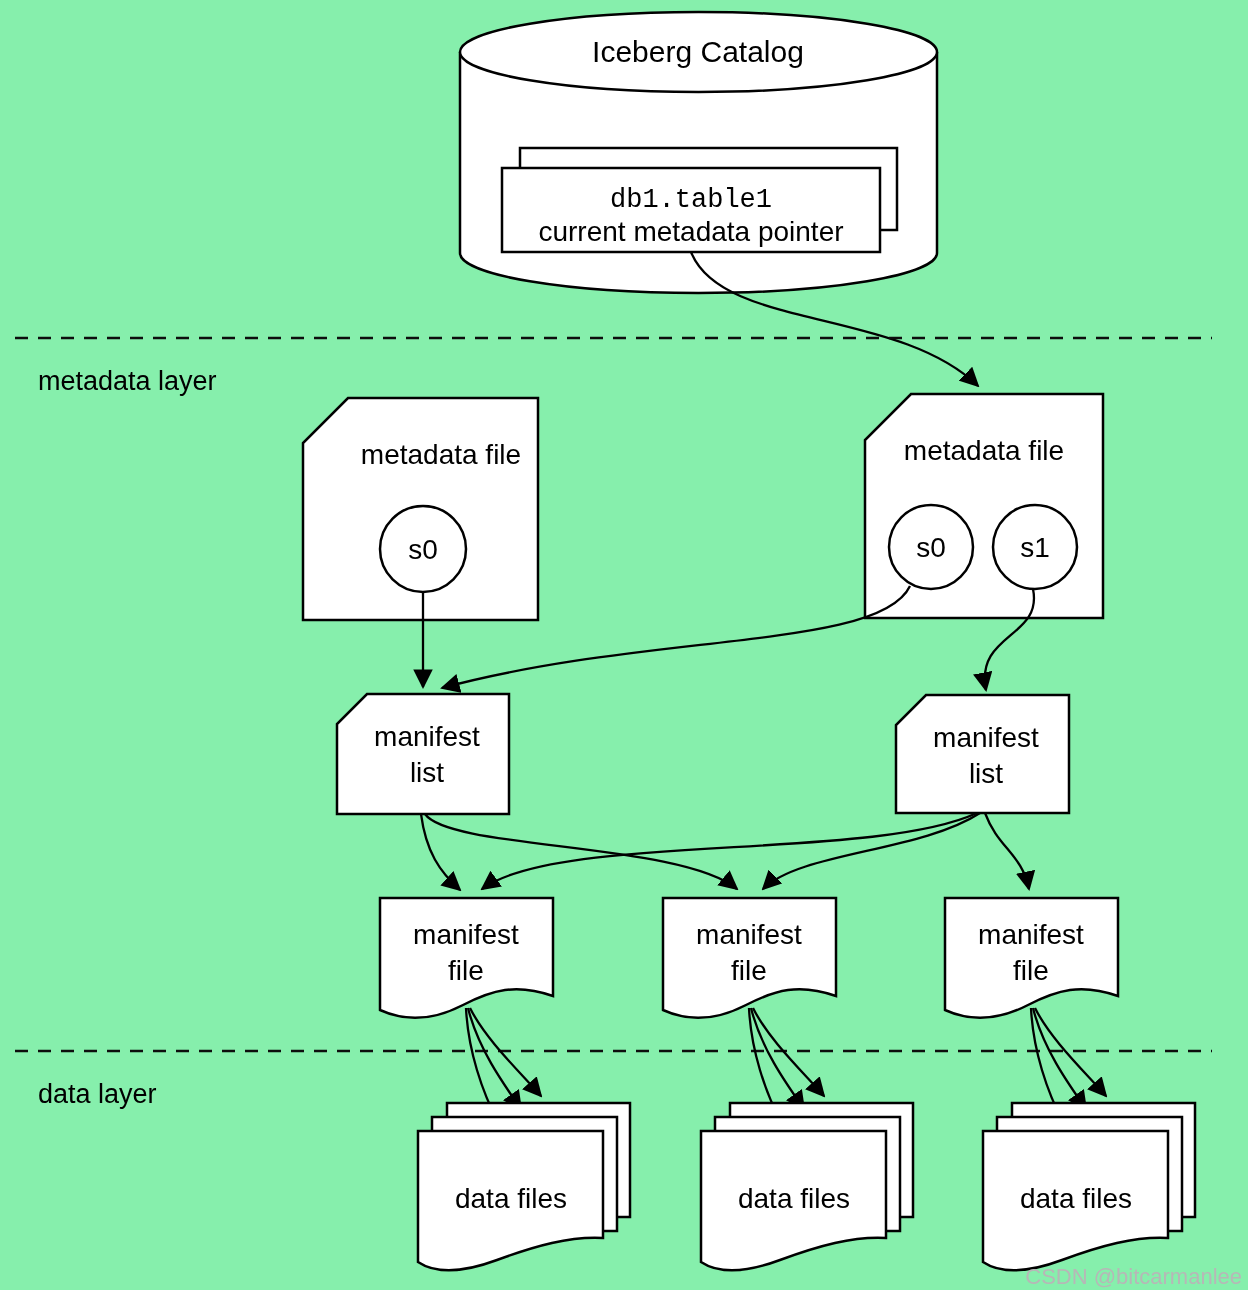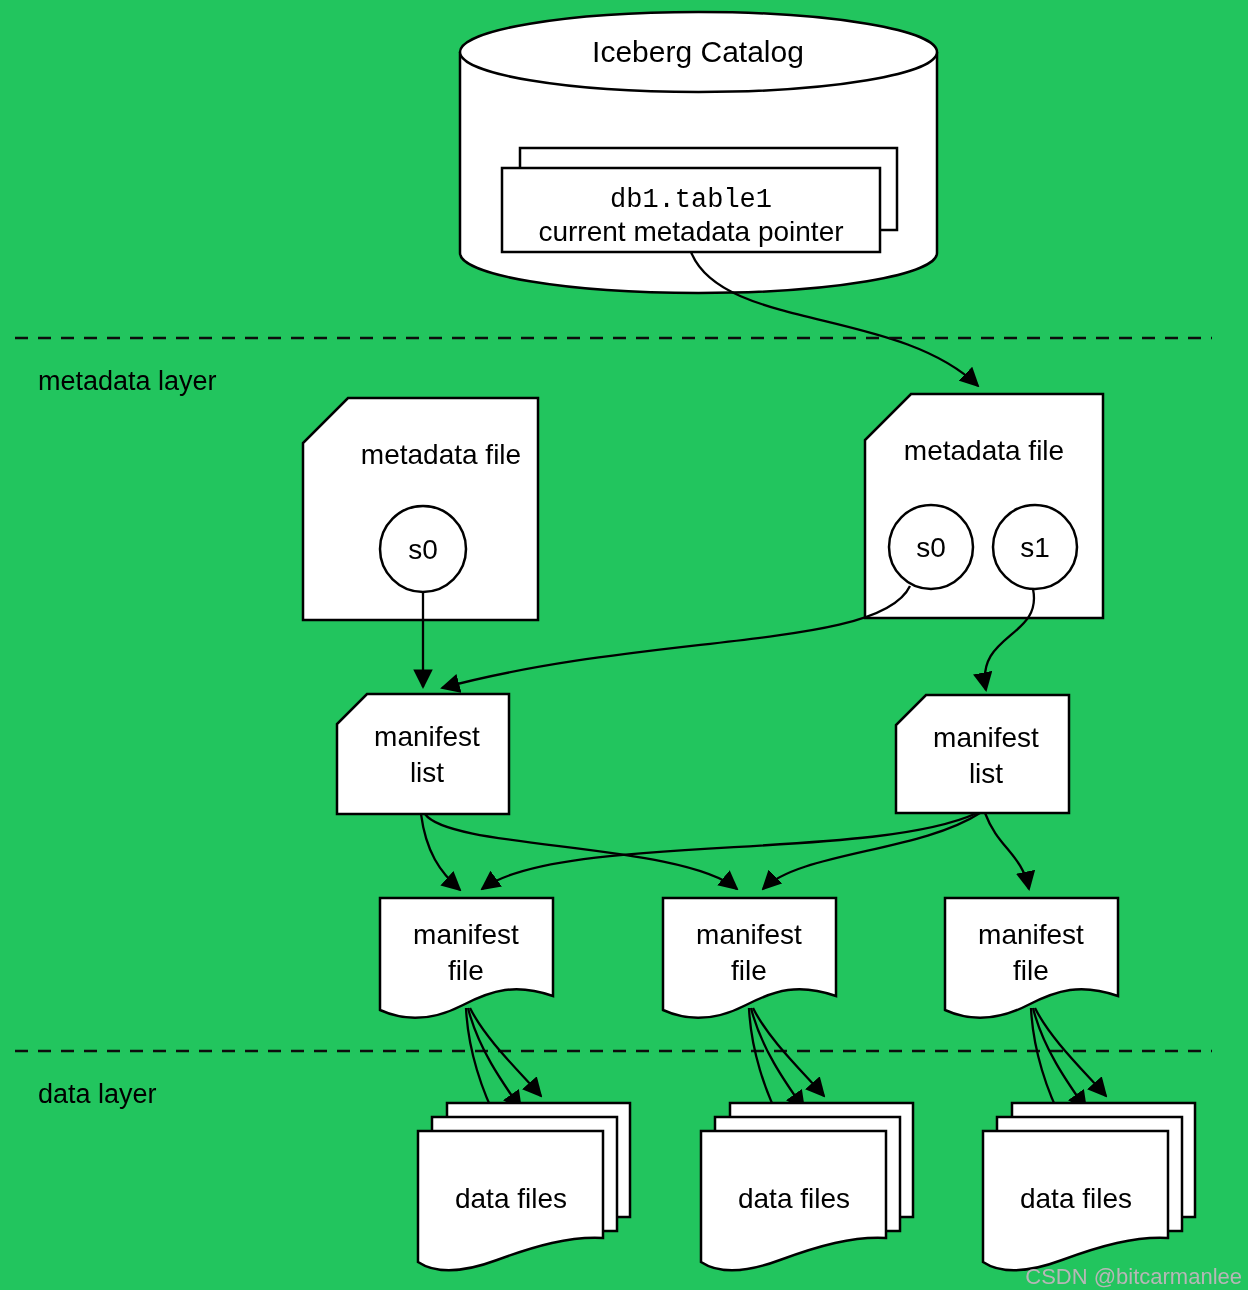--- a/index.html
+++ b/index.html
@@ -1,19 +1,19 @@
 <!DOCTYPE html>
 <html><head>
 <meta charset="utf-8">
 <style>
   html,body{margin:0;padding:0;background:#ffffff;}
   .canvas{
     position:relative;
     width:1248px;height:1290px;
-    background:#22c55e;
+    background:#86efac;
     font-family:"Liberation Sans", sans-serif;
   }
   svg{display:block;}
   .shape{fill:#ffffff;stroke:#000000;stroke-width:2.5;}
   .edge{fill:none;stroke:#000000;stroke-width:2.3;}
   .divider{fill:none;stroke:#0d0d0d;stroke-width:2.6;stroke-dasharray:13 10;}
   .lbl{fill:#000000;font-family:"Liberation Sans", sans-serif;font-size:28px;}
   .lbl-mid{text-anchor:middle;}
   .title{font-size:30px;}
   .layer-lbl{font-size:27px;}

